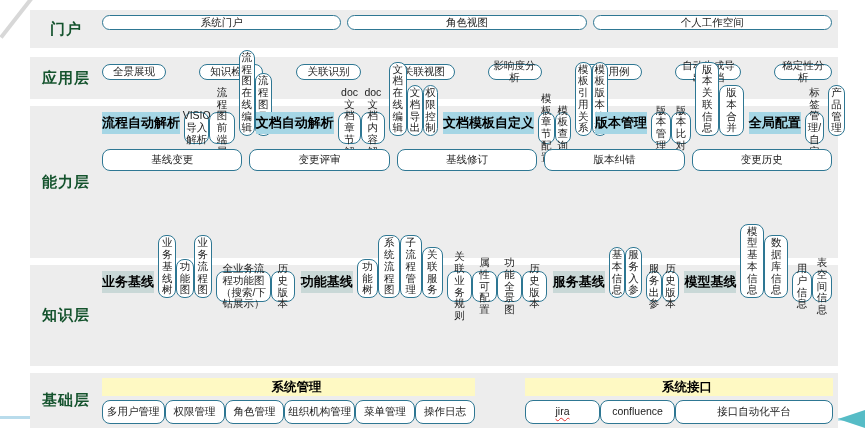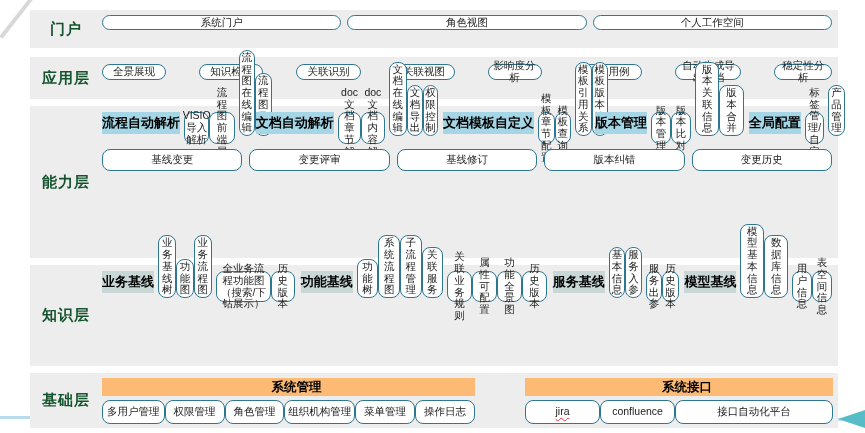--- a/index.html
+++ b/index.html
@@ -31,21 +31,21 @@
     font-size:10.5px;line-height:1.12;color:#222;
     padding:1px 2px;box-sizing:border-box;flex:1;min-width:0;cursor:default;
   }
   .group{display:flex;flex-direction:row;gap:4px;min-width:0;}
   .group-header{
     height:22px;flex:none;display:flex;align-items:center;justify-content:center;
     font-weight:bold;font-size:13px;color:#000;
   }
   .hdr-blue{background:#a5d6e5;}
   .hdr-gray{background:#c9d8d7;}
-  .hdr-teal{background:#fdba74;padding-left:16px;}
+  .hdr-teal{background:#fef9c3;padding-left:16px;}
   .btn-row{display:flex;gap:0;align-items:stretch;}
 
   .cap-content{flex:1;display:flex;flex-direction:column;padding:6px 6px 6px 0;}
   .cap-groups{display:flex;gap:5px;}
   .cap-r1{height:32px;}
   .cap-r2{height:24px;margin-top:0;align-items:flex-end;}
   .baseline-hdr{margin-top:5px;}
   .baseline-row{margin-top:5px;height:22px;gap:7px;}
 
   .knw-content{flex:1;display:flex;flex-direction:column;padding:6px 6px 6px 0;}

